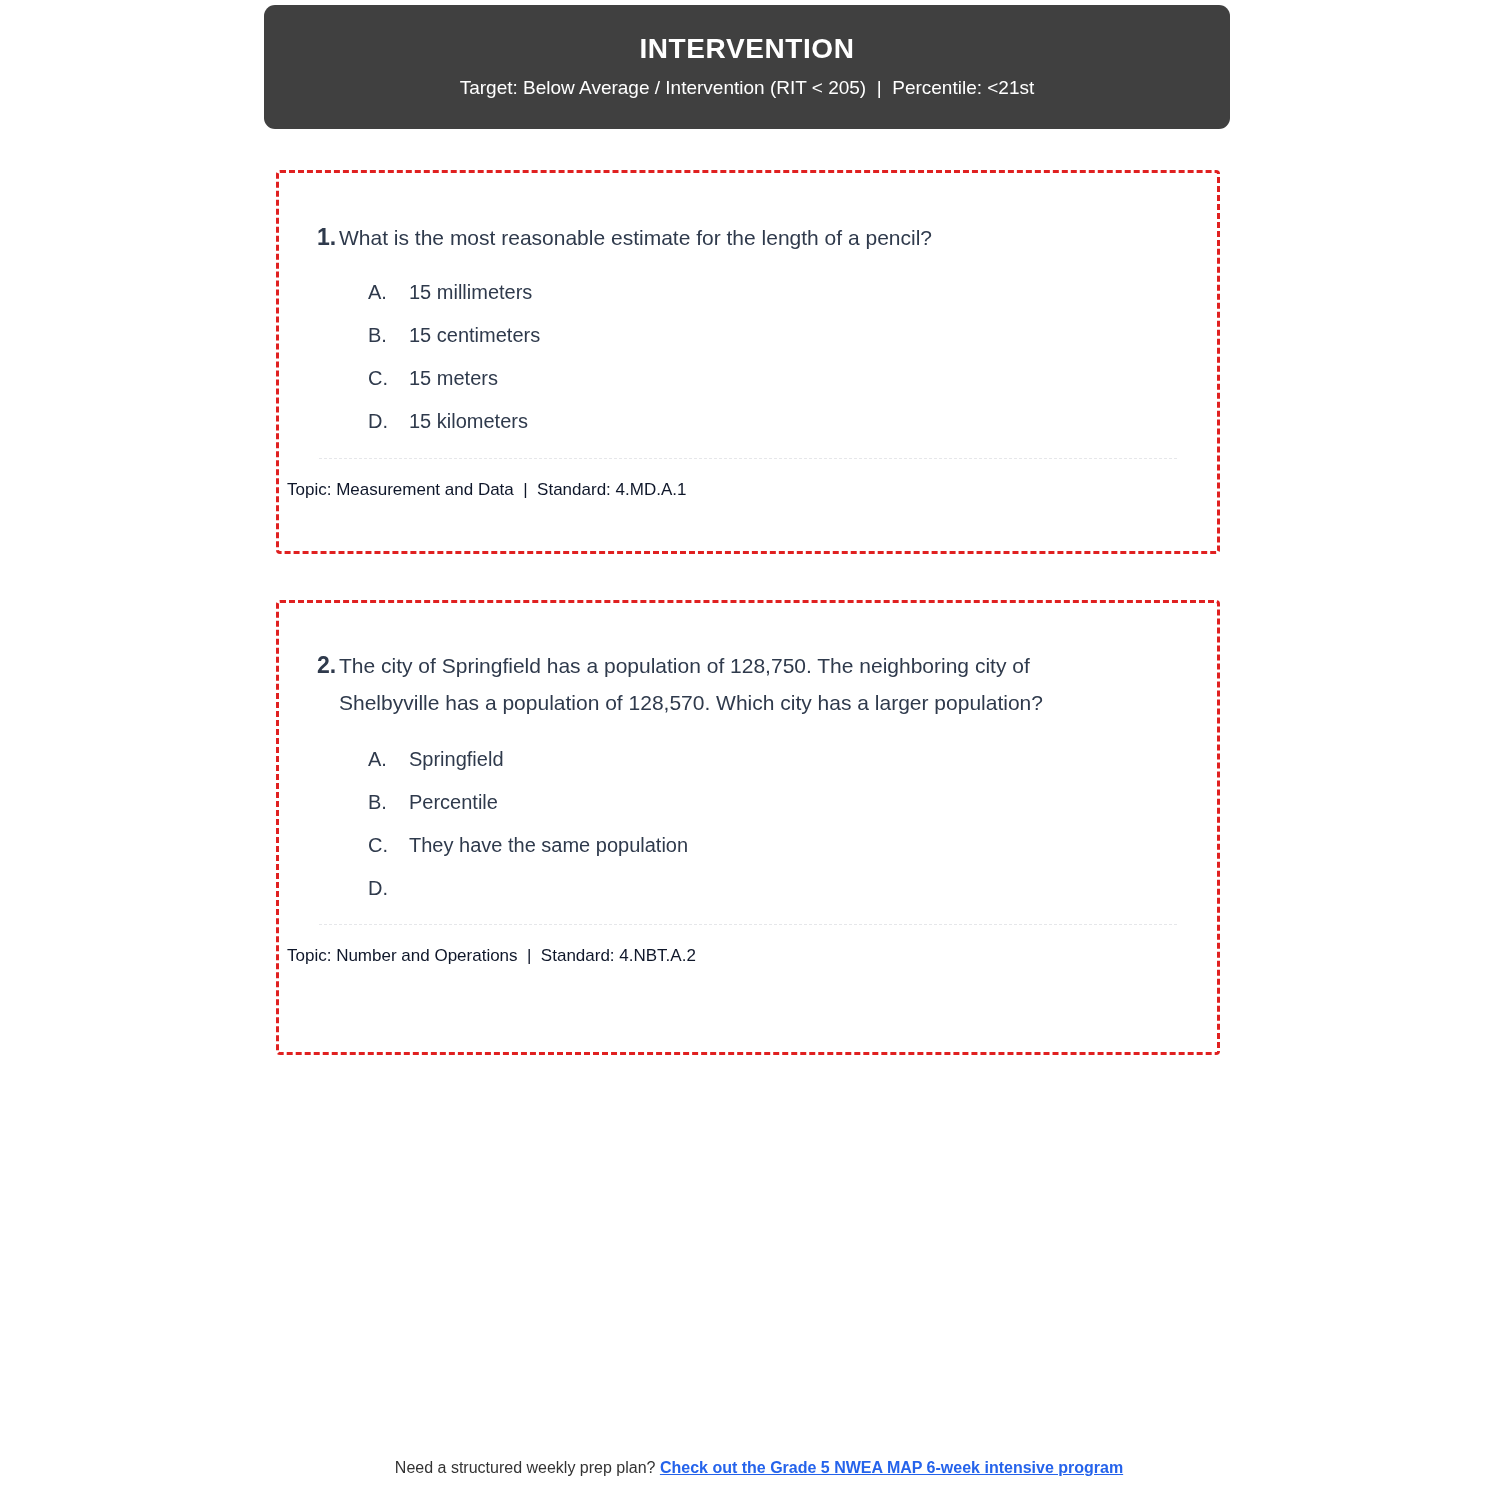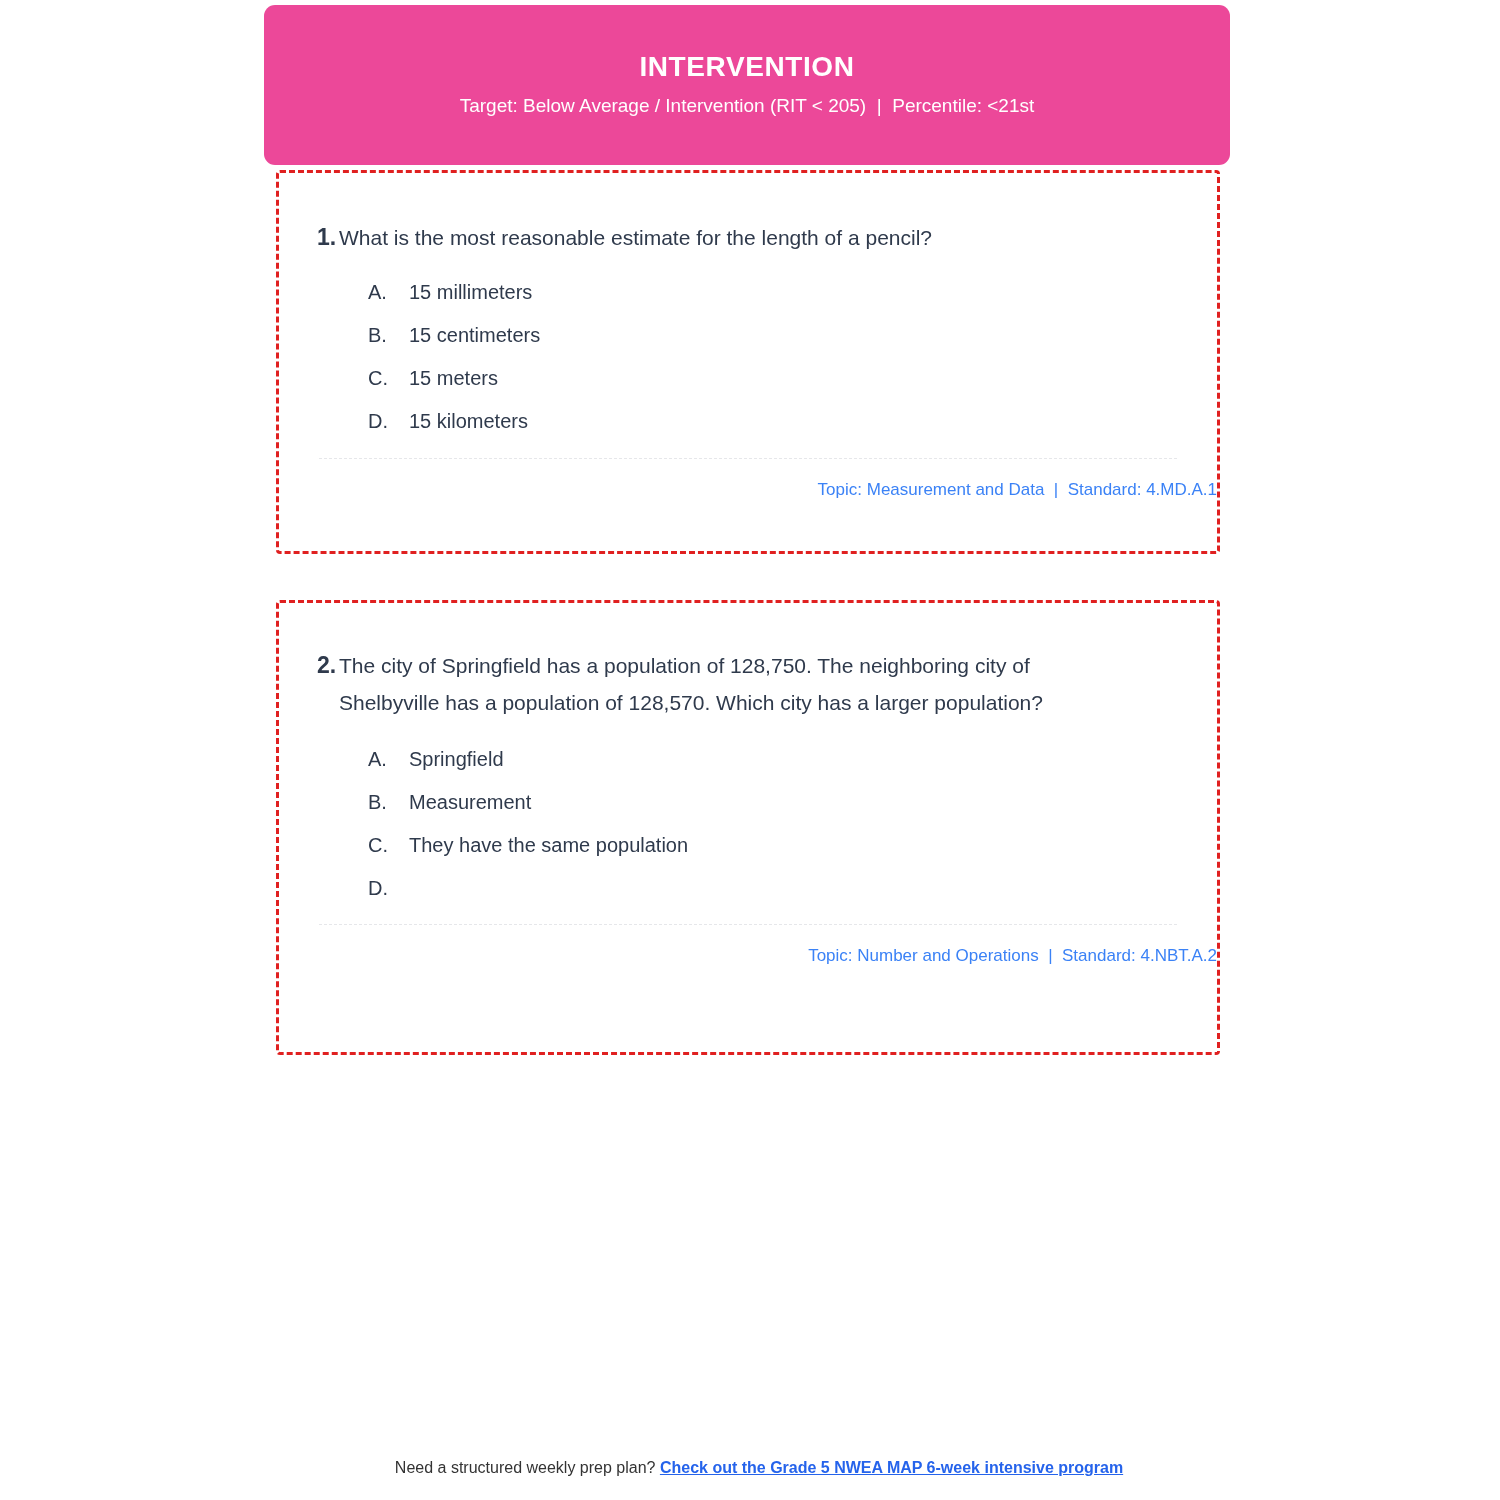--- a/index.html
+++ b/index.html
@@ -22,22 +22,22 @@
     position: relative;
     box-sizing: border-box;
   }
 
   
   .banner {
     position: absolute;
     left: 264px;
     top: 5px;
     width: 966px;
-    height: 160px;
-    background: #ec4899;
+    height: 124px;
+    background: #404040;
     border-radius: 11px;
     box-sizing: border-box;
     display: flex;
     flex-direction: column;
     align-items: center;
     justify-content: center;
   }
   .banner-title {
     color: #ffffff;
     font-size: 28px;
@@ -120,25 +120,26 @@
 
   .divider {
     border: none;
     border-top: 1px dashed #e6e7ea;
     margin: 0 40px;
   }
   #card-1 .divider { margin-top: 24px; }
   #card-2 .divider { margin-top: 23px; }
 
   .meta {
-    text-align: right;
+    text-align: left;
     font-size: 17px;
-    color: #3b82f6;
+    color: #0f172a;
     padding-top: 21px;
     white-space: pre;
+    margin-left: 8px;
   }
 
   
   .footer {
     position: absolute;
     left: 9px;
     top: 1457px;
     width: 1500px;
     text-align: center;
     font-size: 16px;
@@ -193,21 +194,21 @@
       <div class="q-number">2.</div>
       <div class="q-text">The city of Springfield has a population of 128,750. The neighboring city of Shelbyville has a population of 128,570. Which city has a larger population?</div>
     </div>
     <ul class="options">
       <li class="option">
         <span class="option-letter">A.</span>
         <span class="option-text">Springfield</span>
       </li>
       <li class="option">
         <span class="option-letter">B.</span>
-        <span class="option-text">Measurement</span>
+        <span class="option-text">Percentile</span>
       </li>
       <li class="option">
         <span class="option-letter">C.</span>
         <span class="option-text">They have the same population</span>
       </li>
       <li class="option">
         <span class="option-letter">D.</span>
       </li>
     </ul>
     <hr class="divider">

